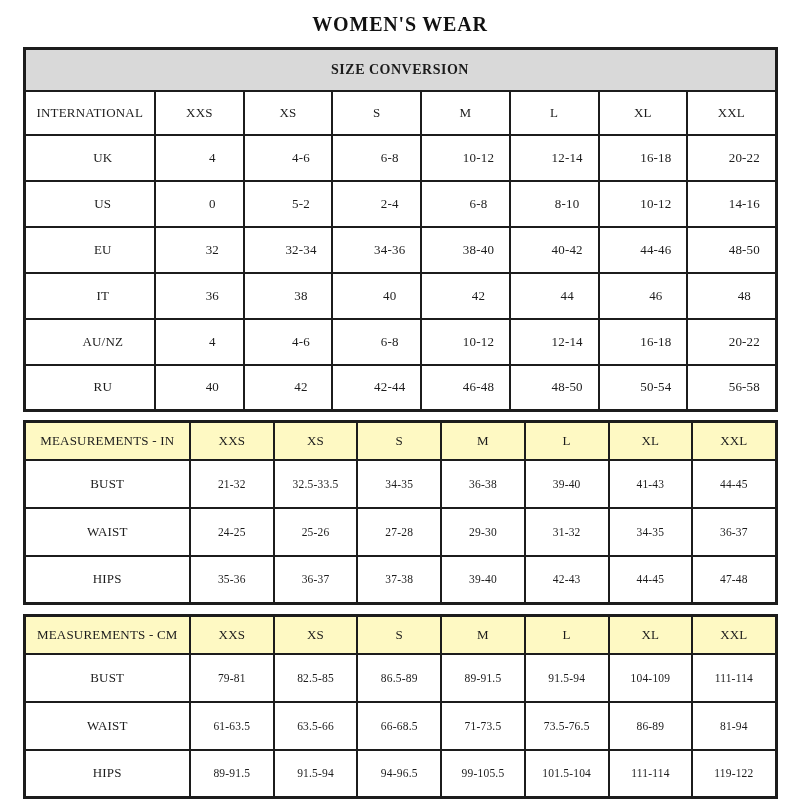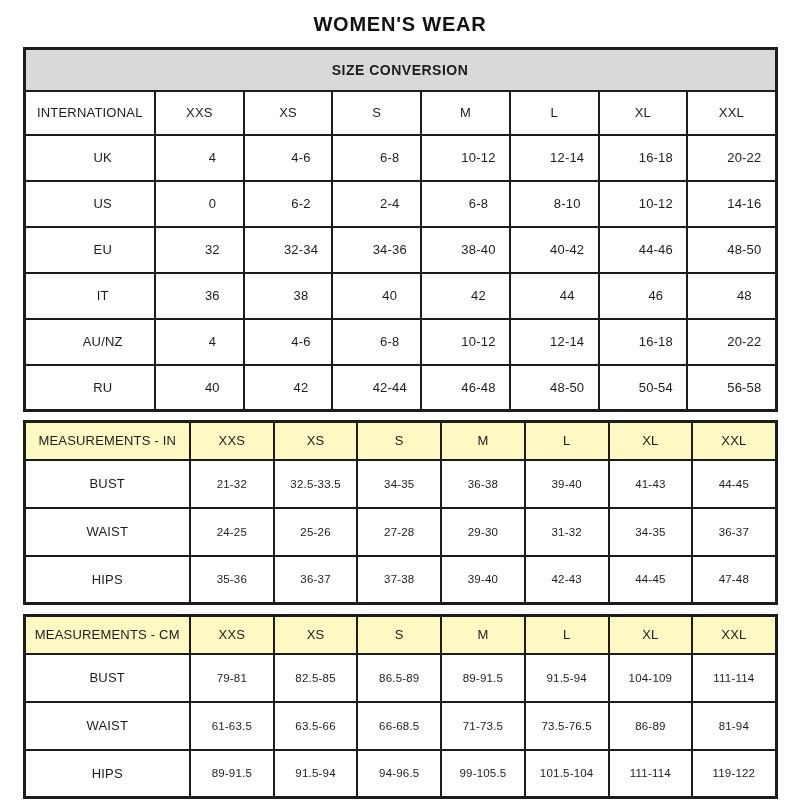--- a/index.html
+++ b/index.html
@@ -1,21 +1,21 @@
 <!DOCTYPE html>
 <html><head>
 <meta charset="utf-8">
 <style>
   * { box-sizing: border-box; }
   html, body { margin: 0; padding: 0; background: #ffffff; }
   .page {
     width: 800px;
     height: 800px;
     background: #ffffff;
-    font-family: Liberation Sans, sans-serif;
+    font-family: Liberation Serif, serif;
     color: #1c1c1c;
     padding-top: 12px;
     overflow: hidden;
   }
   .title {
     text-align: center;
     font-size: 20px;
     font-weight: 700;
     letter-spacing: 0.8px;
     line-height: 24px;
@@ -99,21 +99,21 @@
       <td>4-6</td>
       <td>6-8</td>
       <td>10-12</td>
       <td>12-14</td>
       <td>16-18</td>
       <td>20-22</td>
     </tr>
     <tr class="r-data">
       <td class="lbl">US</td>
       <td>0</td>
-      <td>6-2</td>
+      <td>5-2</td>
       <td>2-4</td>
       <td>6-8</td>
       <td>8-10</td>
       <td>10-12</td>
       <td>14-16</td>
     </tr>
     <tr class="r-data">
       <td class="lbl">EU</td>
       <td>32</td>
       <td>32-34</td>

